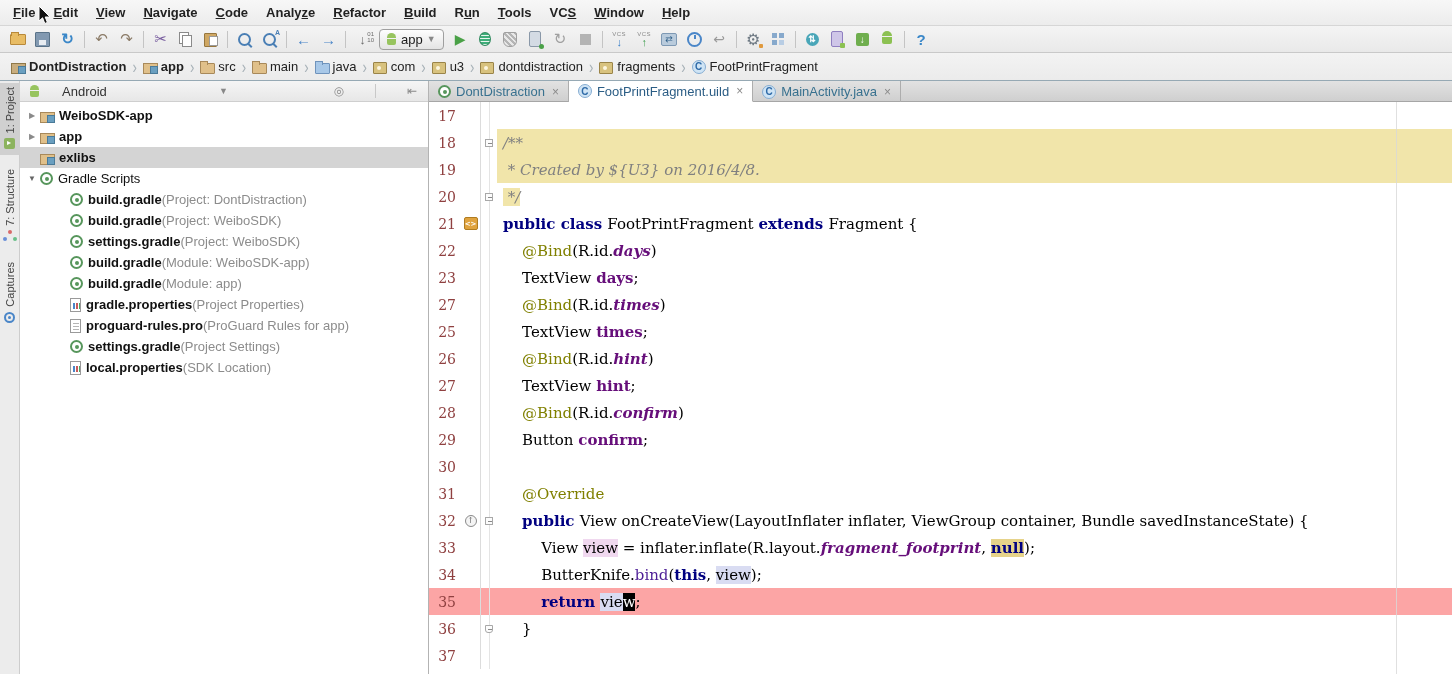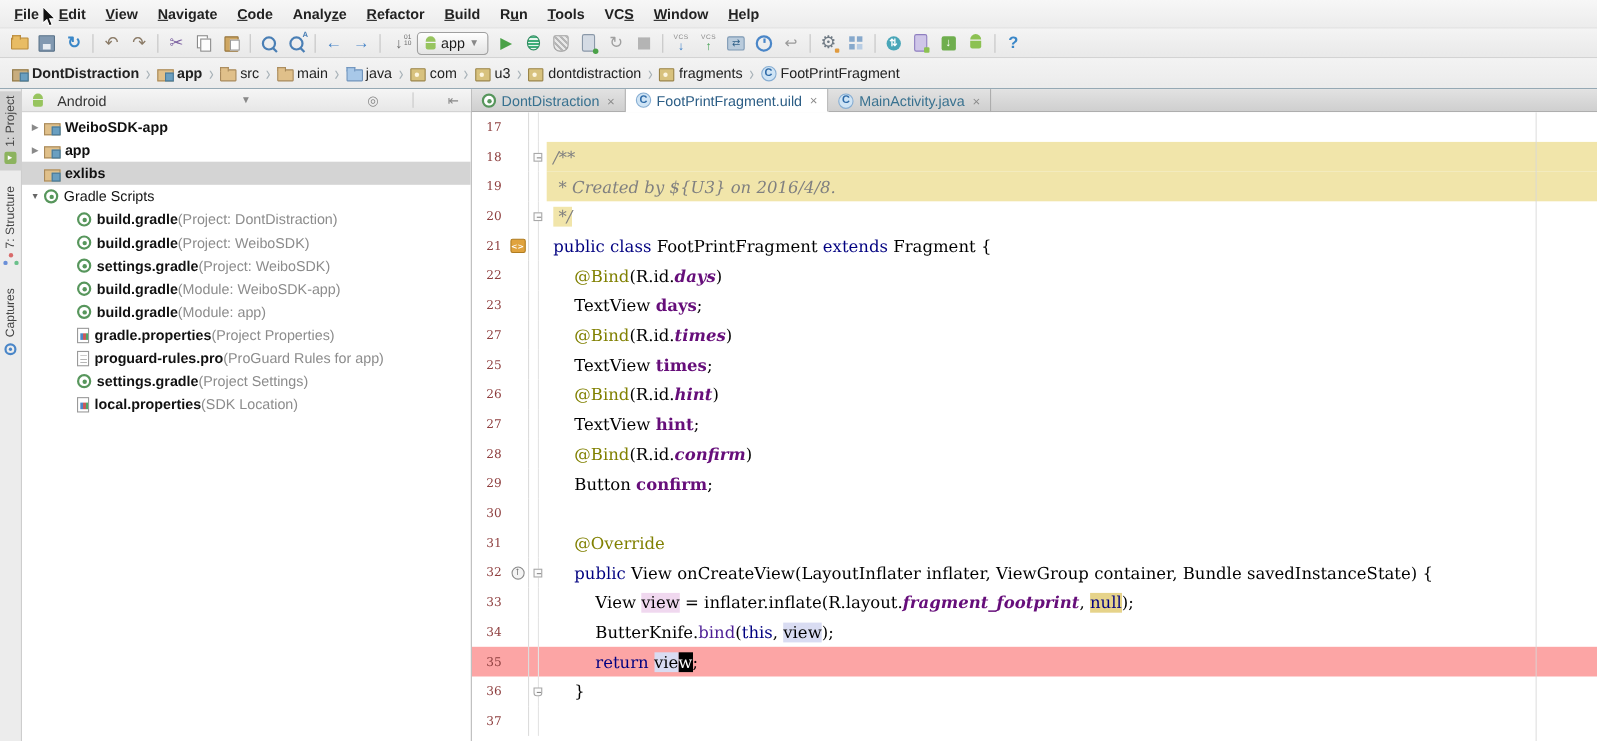--- a/index.html
+++ b/index.html
@@ -106,21 +106,21 @@
   .si-project-tool::before { content:""; position:absolute; inset:1px; background:#8cb35e; border-radius:2px; }
   .si-project-tool::after { content:"▸"; position:absolute; color:#fff; font-size:8px; left:4px; top:1px; }
   .si-structure-tool::before { content:""; position:absolute; top:0; left:5px; width:4px; height:4px; border-radius:50%; background:#d86a6a;
       box-shadow:-5px 7px 0 #6a8fd8, 5px 7px 0 #6ac08a; }
   .si-captures-tool::before { content:""; position:absolute; inset:1px; border-radius:50%; border:2px solid #4a86c8; }
   .si-captures-tool::after { content:""; position:absolute; top:5px; left:5px; width:3px; height:3px; border-radius:50%; background:#4a86c8; }
   
   #projectpanel { width:409px; border-right:1px solid #b3b3b3; background:#fff; display:flex; flex-direction:column; }
   #panel-header { height:21px; background:linear-gradient(#f5f5f5,#e7e7e7); border-bottom:1px solid #cfcfcf;
       display:flex; align-items:center; padding:0 4px; }
-  #view-combo { display:flex; align-items:center; gap:12px; width:210px; height:100%; padding-left:4px; color:#333; }
+  #view-combo { display:flex; align-items:center; gap:22px; width:210px; height:100%; padding-left:4px; color:#333; }
   #view-combo .arrow { margin-left:auto; color:#888; font-size:9px; padding-right:6px; }
   #panel-tools { margin-left:auto; display:flex; align-items:center; gap:6px; padding-right:4px; }
   .phi { width:16px; height:16px; display:inline-flex; align-items:center; justify-content:center; color:#8a8a8a; font-size:12px; position:relative; }
   .phi-sep { width:1px; height:14px; background:#c8c8c8; }
   #tree { flex:1; overflow:hidden; padding-top:3px; }
   .tree-row { height:21px; display:flex; align-items:center; white-space:nowrap; }
   .tree-row.selected { background:#d4d4d4; }
   .tr-arrow { width:12px; text-align:center; font-size:8px; color:#8a8a8a; flex:none; }
   .tr-arrow.down { color:#666; }
   .tr-icon { margin:0 5px 0 2px; flex:none; }
@@ -137,35 +137,35 @@
   #editor { flex:1; display:flex; flex-direction:column; min-width:0; }
   #tabbar { height:21px; background:linear-gradient(#e2e2e2,#cfcfcf); border-bottom:1px solid #a6a6a6; display:flex; }
   .ed-tab { display:inline-flex; align-items:center; gap:5px; padding:0 9px; border-right:1px solid #adadad;
       color:#38718f; font-size:13px; height:21px; }
   .ed-tab.active { background:#fff; border-bottom:1px solid #fff; color:#2b5d85; }
   .tab-close { color:#8a8a8a; font-size:12px; margin-left:2px; }
   #codearea { flex:1; position:relative; background:#fff; overflow:hidden;
       font-family:"DejaVu Serif",serif; font-size:15px; }
   .code-row { height:27px; display:flex; align-items:center; }
   .code-row.row-caret { background:#fca5a5; }
-  .gut-num { width:32px; flex:none; text-align:right; padding-right:5px; color:#8f4040; font-size:11px; font-family:"DejaVu Serif",serif; }
+  .gut-num { width:32px; flex:none; text-align:right; padding-right:5px; color:#8f4040; font-size:14px; font-family:"DejaVu Serif",serif; }
   .gut-icon { width:20px; height:100%; flex:none; display:flex; align-items:center; justify-content:center; border-right:1px solid #dcdcdc; }
   .gut-fold { width:16px; flex:none; height:100%; display:flex; align-items:center; justify-content:center;
       background:linear-gradient(#e4e4e4,#e4e4e4) no-repeat center/1px 100%; }
   .fold-box { width:8px; height:8px; background:#fcfcfc; border:1px solid #a8a8a8; position:relative; }
   .fold-box.end { border-radius:0 0 3px 3px; }
   .fold-box::after { content:""; position:absolute; left:1.5px; top:3px; width:4px; height:1px; background:#8a8a8a; }
   .code-text { flex:1; white-space:pre; padding-left:6px; height:100%; display:flex; align-items:center; min-width:0; }
   .row-doc .code-text { background:#f1e5aa; }
   .gi-related { width:14px; height:13px; background:#e0a33e; border:1px solid #b07c20; border-radius:2px;
       color:#fff; font-size:7px; font-weight:bold; display:flex; align-items:center; justify-content:center; }
   .gi-override { width:12px; height:12px; border-radius:50%; border:1px solid #8a8a8a; color:#6a6a6a; font-size:8px;
       display:flex; align-items:center; justify-content:center; background:#f4f4f4; }
   .cmt { color:#808080; font-style:italic; }
-  .kw { color:#000080; font-weight:normal; }
+  .kw { color:#000080; font-weight:bold; }
   .ann { color:#808000; }
   .fld { color:#660e7a; font-weight:bold; }
   .sfld { color:#660e7a; font-weight:bold; font-style:italic; }
   .smeth { color:#4c1d95; }
   .pln { color:#000; }
   .bg-doc { background:#f1e5aa; }
   .hl-write { background:#f0d8ef; }
   .hl-read { background:#d9dcf2; }
   .hl-null { background:#e6d38a; }
   .caret-block { background:#000; color:#fff; }

